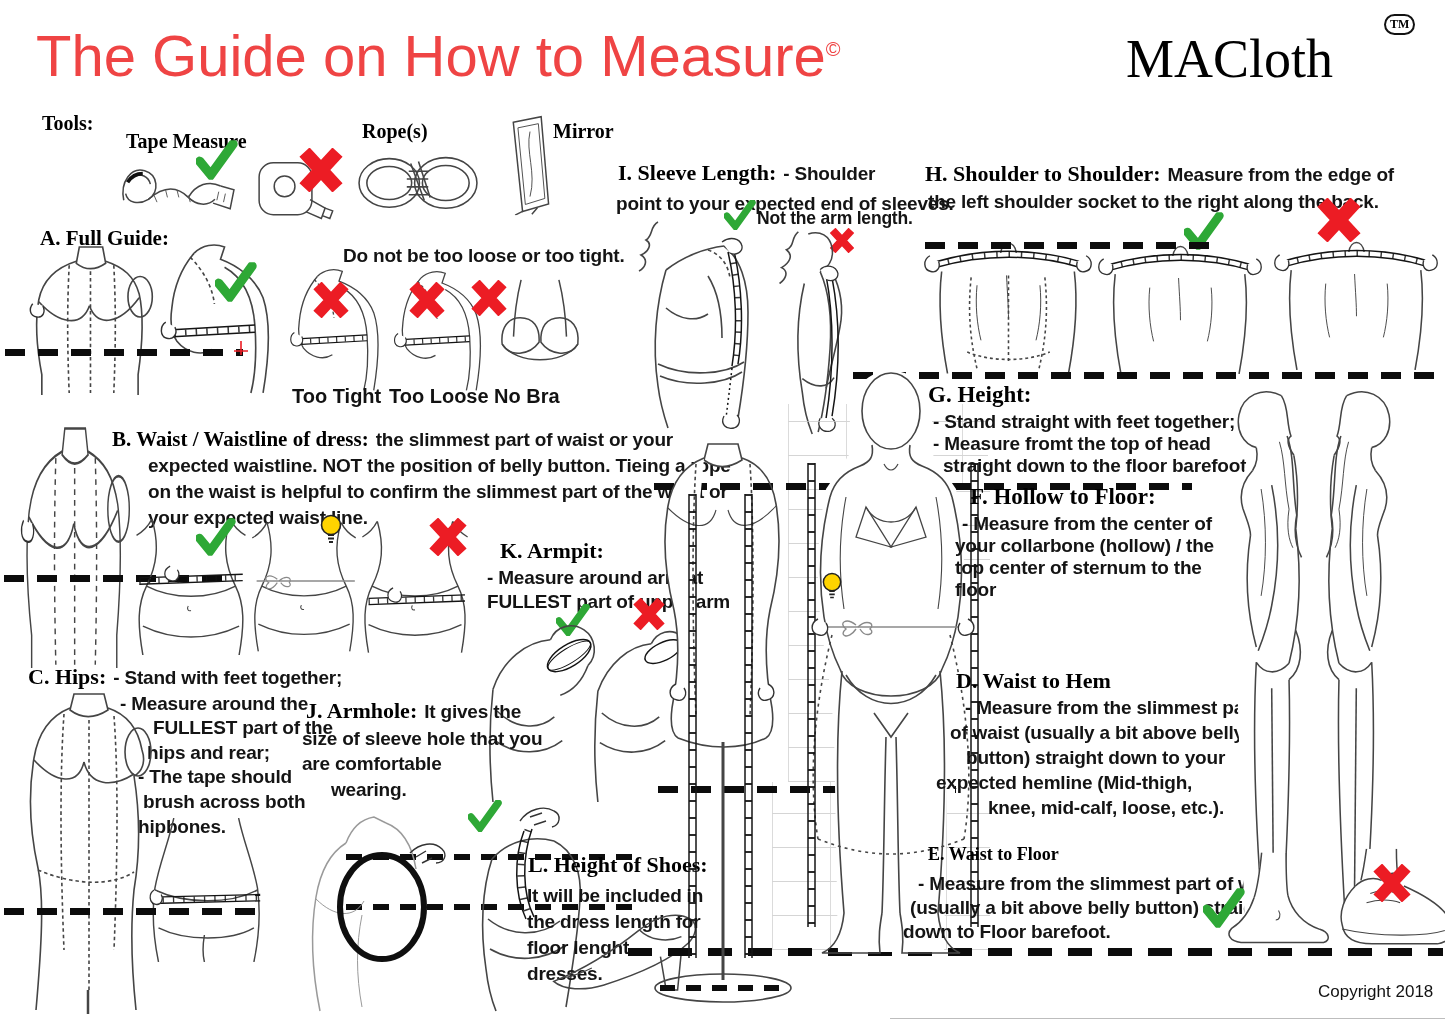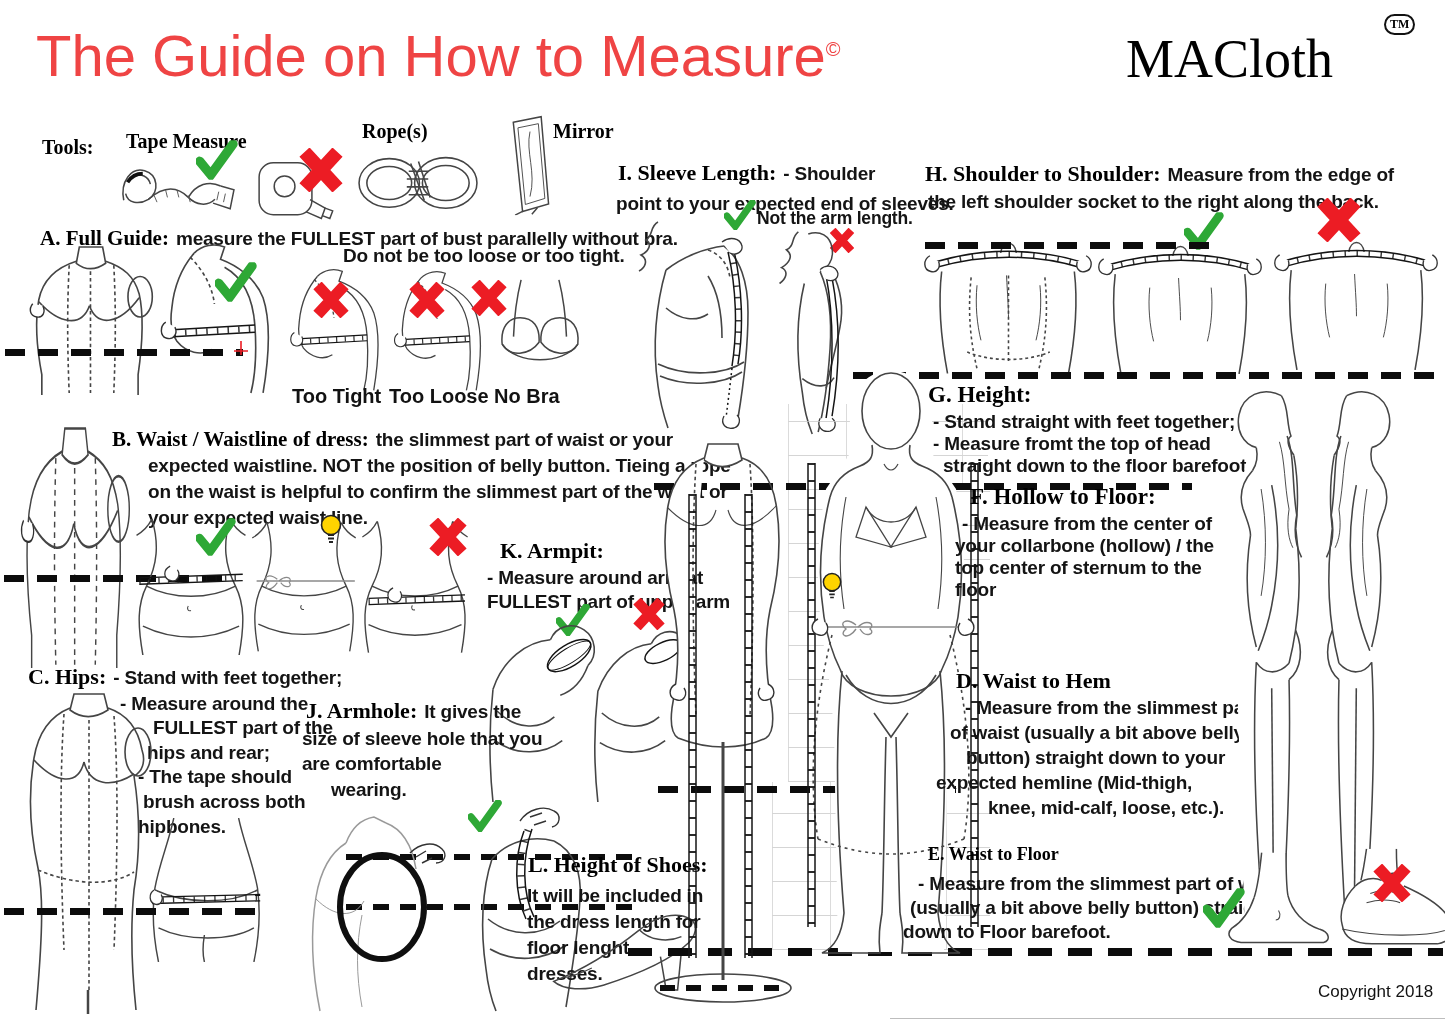--- a/index.html
+++ b/index.html
@@ -349,21 +349,21 @@
 </symbol>
 </defs>
 </svg>
 
 <div class="abs title" style="left:36px;top:22px">
   <span>The Guide on How to Measure</span><sup style="font-size:20px">©</sup>
 </div>
 <div class="abs brand" style="left:1126px;top:28px">MACloth</div>
 <div class="abs tm" style="left:1384px;top:14px">TM</div>
 
-<div class="abs serifB" style="left:42px;top:136px;font-size:20px">Tools:</div>
+<div class="abs serifB" style="left:42px;top:112px;font-size:20px">Tools:</div>
 <div class="abs serifB" style="left:126px;top:130px;font-size:20px">Tape Measure</div>
 <svg class="abs fig" style="left:112px;top:148px" width="128" height="76" viewBox="0 0 130 80">
     <use href="#s-tapemeasure" width="130" height="80"></use>
   </svg>
 <svg class="abs fig" style="left:196px;top:140px" width="42" height="40" viewBox="0 0 34 32">
     <use href="#s-check" width="34" height="32"></use>
   </svg>
 <svg class="abs fig" style="left:252px;top:160px" width="84" height="66" viewBox="0 0 86 70">
     <use href="#s-reel" width="86" height="70"></use>
   </svg>
@@ -374,21 +374,20 @@
 <svg class="abs fig" style="left:352px;top:144px" width="132" height="76" viewBox="0 0 135 78">
     <use href="#s-rope" width="135" height="78"></use>
   </svg>
 <svg class="abs fig" style="left:504px;top:114px" width="52" height="102" viewBox="0 0 56 108">
     <use href="#s-mirror" width="56" height="108"></use>
   </svg>
 <div class="abs serifB" style="left:553px;top:120px;font-size:20px">Mirror</div>
 
 <div class="abs row" style="left:40px;top:226px">
   <span class="serifB" style="font-size:21px">A. Full Guide:</span>
-  <span class="bt">measure the FULLEST part of bust parallelly without bra.</span>
 </div>
 <div class="abs bt" style="left:343px;top:244px">Do not be too loose or too tight.</div>
 
 <svg class="abs fig" style="left:28px;top:243px" width="128" height="152" viewBox="0 0 125 150">
     <use href="#s-bustform" width="125" height="150"></use>
   </svg>
 <svg class="abs fig" style="left:158px;top:243px" width="125" height="152" viewBox="0 0 120 150">
     <use href="#s-bustorso" width="120" height="150"></use>
   </svg>
 <svg class="abs fig" style="left:215px;top:262px" width="42" height="40" viewBox="0 0 34 32">

